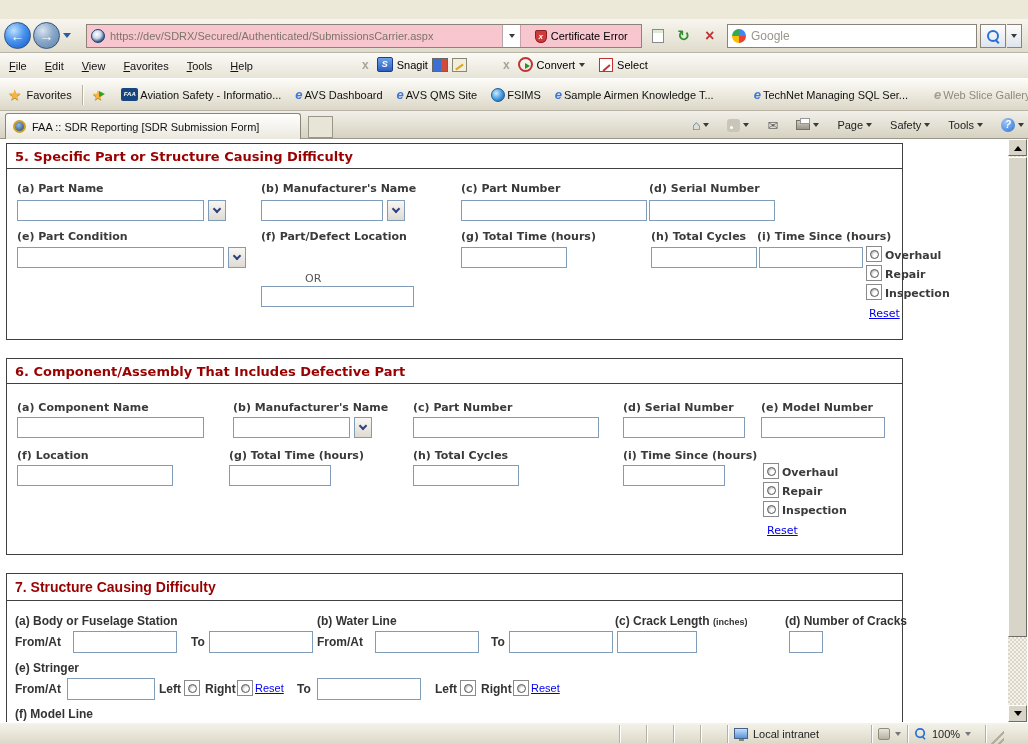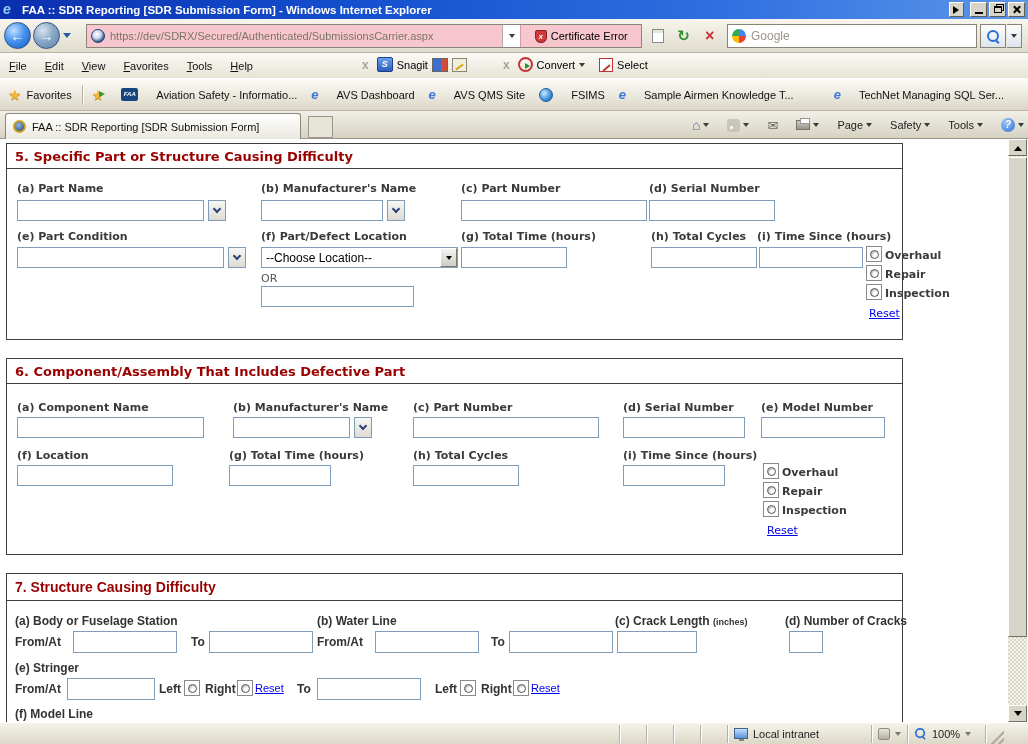--- a/index.html
+++ b/index.html
@@ -85,21 +85,21 @@
 
   
   .favrow{position:absolute;left:0;top:78px;width:100%;height:33px;background:linear-gradient(#fcfbf7,#dcd7c7);
     border-top:1px solid #fff;border-bottom:1px solid #b9b5a6;display:flex;align-items:center;padding-left:8px;}
   .star{color:#F4B63F;font-size:15px;text-shadow:0 1px 0 #b98a1e;} .star::before{content:"\2605";}
   .fav-label{margin:0 10px 0 5px;color:#111;}
   .fav-sep{width:1px;height:20px;border-left:1px solid #b5b1a2;border-right:1px solid #fff;margin-right:8px;}
   .addfav{position:relative;margin-right:10px;}
   .addfav .star{font-size:14px;}
   .addfav::after{content:"";position:absolute;right:-4px;top:4px;width:0;height:0;border:3px solid transparent;border-left:6px solid #2f9f2f;}
-  .fav-item{display:flex;align-items:center;gap:18px;padding:3px 7px;color:#111;white-space:nowrap;}
+  .fav-item{display:flex;align-items:center;gap:2px;padding:3px 7px;color:#111;white-space:nowrap;}
   .ie-fav{color:#3D77D9;font-weight:bold;font-size:13px;font-style:italic;} .ie-fav::before{content:"e";}
   .ie-fav.gray{color:#a29d90;}
   .myfaa-ic{width:17px;height:13px;background:#17457E;border-radius:2px;color:#fff;font-size:6px;font-weight:bold;
     text-align:center;line-height:13px;} .myfaa-ic::before{content:"FAA";}
   .globe-ic{width:14px;height:14px;border-radius:50%;border:1px solid #1a5ca0;
     background:radial-gradient(circle at 35% 35%,#cfeaff,#57a7e0 45%,#2e7fd0 70%,#1a5c3f 100%);}
   .gray-txt{color:#8f8b7e;}
 
   
   .tabrow{position:absolute;left:0;top:111px;width:100%;height:28px;background:linear-gradient(#f1efe8,#d6d2c2);
@@ -134,21 +134,21 @@
   .unit{font-size:9px;}
   .inp{position:absolute;height:21px;border:1px solid #7F9DB9;background:#fff;font:11px "Liberation Sans",sans-serif;padding:0 3px;outline:none;}
   .combo{position:absolute;width:18px;height:21px;border:1px solid #7F9DB9;background:linear-gradient(#f8f7f4,#dedbd2);
     display:flex;align-items:center;justify-content:center;}
   .chev{width:6px;height:6px;border-right:2px solid #31417e;border-bottom:2px solid #31417e;transform:rotate(45deg);margin-top:-3px;}
   .sel{position:absolute;height:21px;border:1px solid #7F9DB9;background:#fff;display:flex;align-items:center;
     font:12px "Liberation Sans",sans-serif;color:#000;padding-left:4px;justify-content:space-between;}
   .selbtn{width:17px;height:19px;background:linear-gradient(#f4f3ef,#cfccc3);border:1px solid;border-color:#fff #7a7a6f #7a7a6f #fff;
     display:flex;align-items:center;justify-content:center;flex:none;}
   .selbtn .t-down{border-top-color:#000;}
-  .or-lbl{position:absolute;font:11px "DejaVu Sans",sans-serif;color:#555;}
+  .or-lbl{position:absolute;font:11px "DejaVu Sans",sans-serif;color:#555;margin-left:44px;}
   .radiobox{position:absolute;width:16px;height:16px;border:1px solid #8a8a8a;background:#fff;
     display:flex;align-items:center;justify-content:center;}
   .radio{width:9px;height:9px;border-radius:50%;background:#fff;border:1px solid #555;box-shadow:inset 1px 1px 2px #b0b0b0;}
   .reset{position:absolute;font-family:"DejaVu Sans",sans-serif;font-size:11px;color:#0000EE;text-decoration:underline;cursor:pointer;}
   .s7 .reset{font-family:"Liberation Sans",sans-serif;}
 
   
   .vscroll{position:absolute;right:1px;top:0;width:19px;height:583px;
     background:#f3f1ea;background-image:linear-gradient(45deg,#dbd7ca 25%,transparent 25%,transparent 75%,#dbd7ca 75%),
     linear-gradient(45deg,#dbd7ca 25%,transparent 25%,transparent 75%,#dbd7ca 75%);
@@ -175,38 +175,20 @@
   .zoom-panel{width:78px;}
   .grip{width:16px;height:16px;margin-left:2px;align-self:flex-end;
     background:repeating-linear-gradient(135deg,transparent 0 3px,#b2ae9e 3px 5px);
     clip-path:polygon(100% 0,100% 100%,0 100%);}
 </style>
 </head>
 <body>
 
 <div id="win">
 
-  <div class="titlebar">
-    <span class="ie-logo"></span>
-    <span>FAA :: SDR Reporting [SDR Submission Form] - Windows Internet Explorer</span>
-    <span class="tb-btns">
-      <span class="tb-btn flagbtn">
-          <i class="g-tri-r"></i>
-        </span>
-      <span class="tb-btn">
-          <i class="g-min"></i>
-        </span>
-      <span class="tb-btn">
-          <i class="g-rest"></i>
-        </span>
-      <span class="tb-btn">
-          <i class="g-x"></i>
-        </span>
-    </span>
-  </div>
 
   <div class="addrrow">
     <span class="navcir back arrow-l"></span>
     <span class="navcir fwd arrow-r"></span>
     <i class="navcaret"></i>
     <span class="addr-wrap">
       <span class="addr-field">
         <i class="site-ic"></i>
         <input class="url-input" value="https://dev/SDRX/Secured/Authenticated/SubmissionsCarrier.aspx" style="">
         <span class="addr-dd">
@@ -359,26 +341,20 @@
       <input class="inp" style="left: 642px; top: 56px; width: 126px;">
       <span class="lbl" style="left:10px;top:86px;">(e) Part Condition</span>
       <span class="lbl" style="left:254px;top:86px;">(f) Part/Defect Location</span>
       <span class="lbl" style="left:454px;top:86px;">(g) Total Time (hours)</span>
       <span class="lbl" style="left:644px;top:86px;">(h) Total Cycles</span>
       <span class="lbl" style="left:750px;top:86px;">(i) Time Since (hours)</span>
       <input class="inp" style="left: 10px; top: 103px; width: 207px;">
       <span class="combo" style="left:221px;top:103px;">
           <i class="chev"></i>
         </span>
-      <span class="sel" style="left:254px;top:103px;width:197px;">
-        <span>--Choose Location--</span>
-        <span class="selbtn">
-            <i class="t-down"></i>
-          </span>
-      </span>
       <input class="inp" style="left: 454px; top: 103px; width: 106px;">
       <input class="inp" style="left: 644px; top: 103px; width: 106px;">
       <input class="inp" style="left: 752px; top: 103px; width: 104px;">
       <span class="or-lbl" style="left:254px;top:128px;">OR</span>
       <input class="inp" style="left: 254px; top: 142px; width: 153px;">
       <span class="radiobox" style="left:859px;top:102px;">
           <i class="radio"></i>
         </span>
       <span class="lbl" style="left:878px;top:105px;">Overhaul</span>
       <span class="radiobox" style="left:859px;top:121px;">

